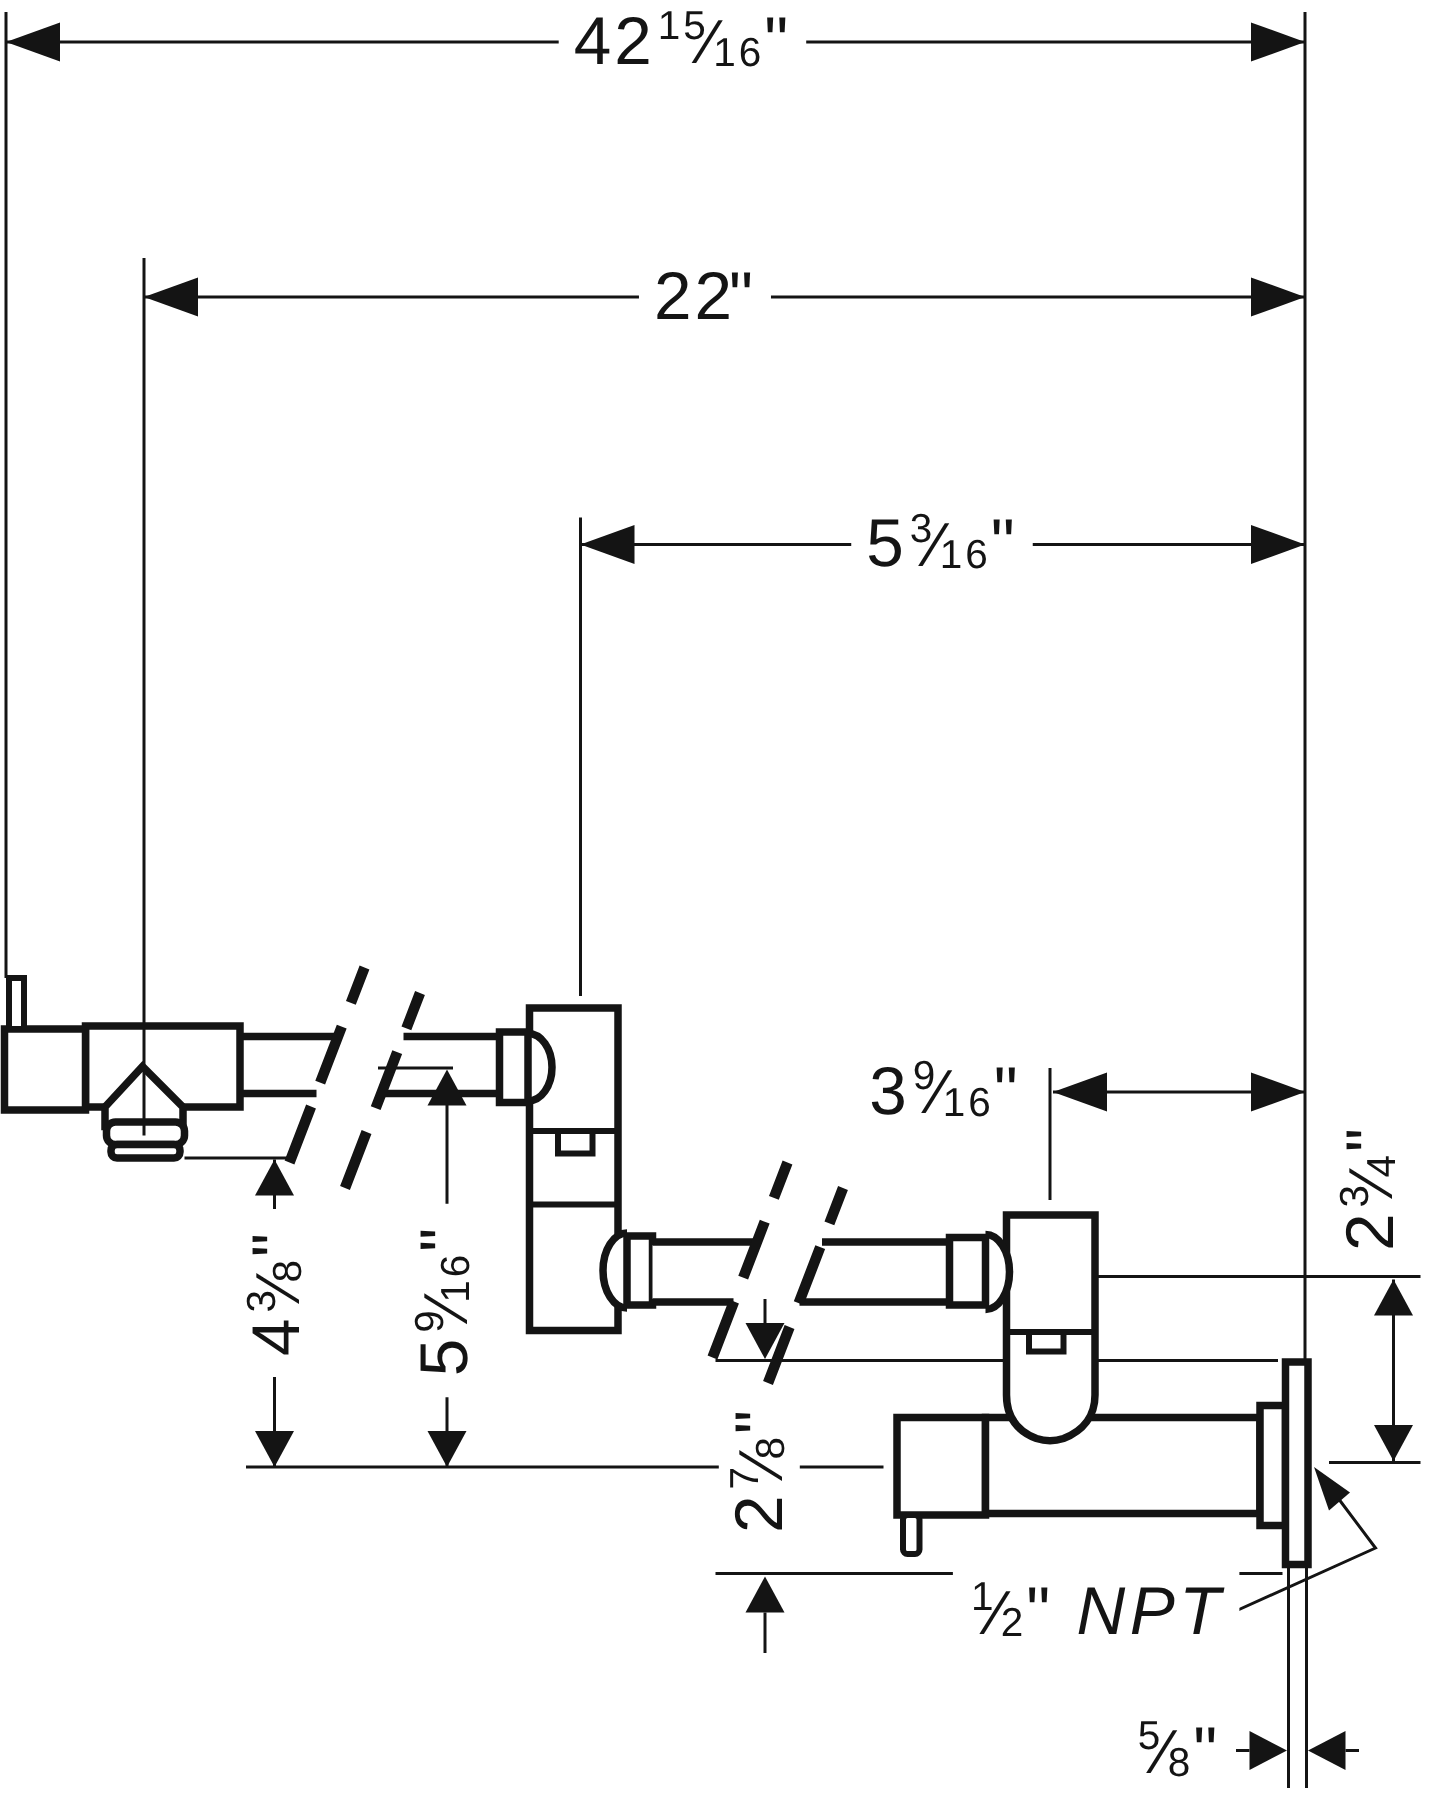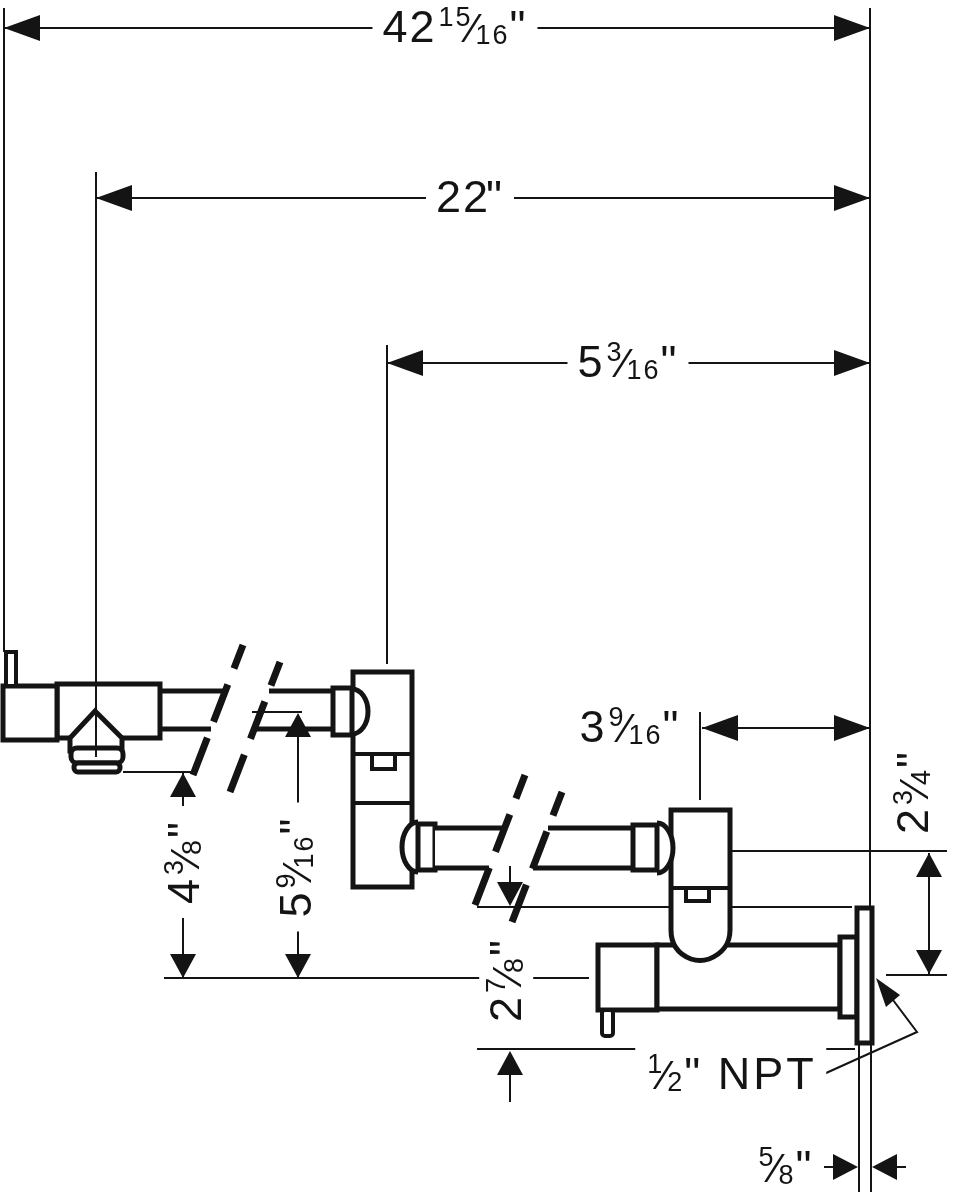--- a/index.html
+++ b/index.html
@@ -10,21 +10,21 @@
   #linework{position:absolute;left:0;top:0;}
   .dim-label{
     position:absolute;white-space:nowrap;background:#fff;color:#141414;
     font-size:45px;letter-spacing:2px;line-height:1;padding:4px 10px;
     transform:translate(-50%,-50%);
   }
   .dim-label.rot{transform:translate(-50%,-50%) rotate(-90deg);padding:4px 14px;}
   .dim-label .fr-num{font-size:0.60em;vertical-align:0.60em;margin-left:2px;}
   .dim-label .fr-slash{font-size:0.92em;margin:0 -3px;}
   .dim-label .fr-den{font-size:0.60em;vertical-align:-0.05em;}
-  .dim-label .tail{letter-spacing:3px;}
+  .dim-label .tail{letter-spacing:3px;font-style:italic;}
 </style>
 </head>
 <body>
 
 <div id="stage">
 
   <svg id="linework" width="957" height="1200" viewBox="0 0 957 1200">
 
     <g stroke="#141414" stroke-width="2" fill="none">
       <path d="M4,8 V652"></path>

